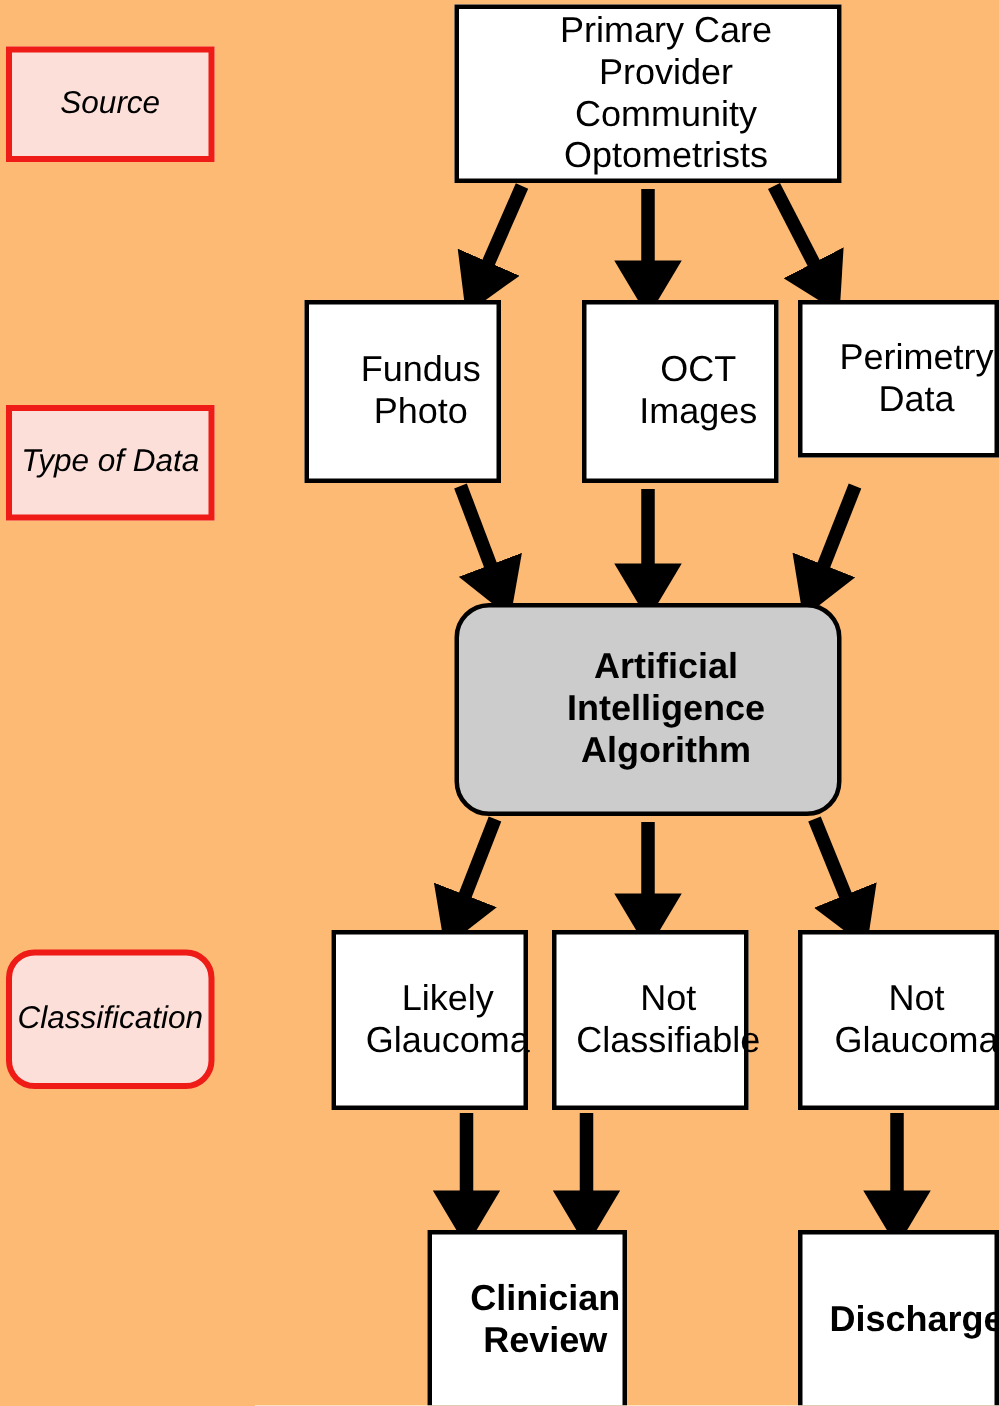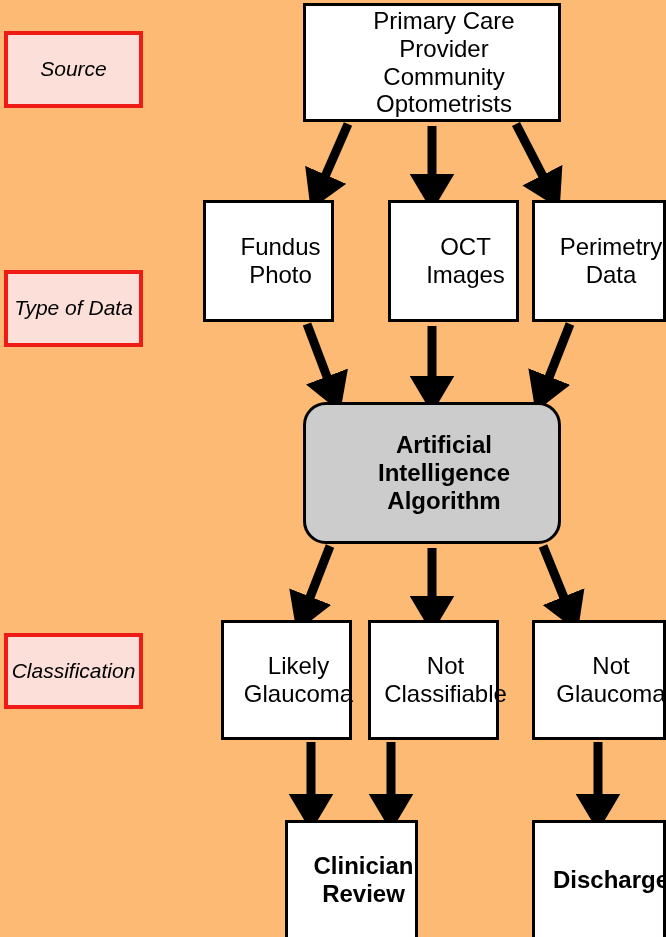--- a/index.html
+++ b/index.html
@@ -83,33 +83,33 @@
 
     <line x1="311" y1="742" x2="311" y2="808" stroke="#000000" stroke-width="9" marker-end="url(#ah)"></line>
     <line x1="391" y1="742" x2="391" y2="808" stroke="#000000" stroke-width="9" marker-end="url(#ah)"></line>
     <line x1="598" y1="742" x2="598" y2="808" stroke="#000000" stroke-width="9" marker-end="url(#ah)"></line>
   </svg>
 
   <div class="node stage-label" style="left:4px;  top:31px;  width:139px; height:77px;">Source</div>
 
   <div class="node stage-label" style="left:4px;  top:225px; width:139px; height:77px;margin-top:45px;">Type of Data</div>
 
-  <div class="node stage-label" style="left:4px;  top:633px; width:139px; height:76px;">Classification</div>
+  <div class="node stage-label" style="left:4px;  top:633px; width:139px; height:93px;border-radius:19px;">Classification</div>
 
 
   <div class="node box" style="left:303px; top:3px; width:258px; height:119px;">Primary Care Provider
 Community Optometrists</div>
 
   <div class="node box" style="left:203px; top:200px; width:131px; height:122px;">Fundus
 Photo</div>
 
   <div class="node box" style="left:368px; top:200px; width:131px; height:122px;margin-left:20px;">OCT
 Images</div>
 
-  <div class="node box" style="left:532px; top:200px; width:134px; height:122px;">Perimetry
+  <div class="node box" style="left:532px; top:200px; width:134px; height:105px;">Perimetry
 Data</div>
 
   <div class="node box shaded" style="left:303px; top:402px; width:258px; height:142px;border-radius:23px;">Artificial
 Intelligence
 Algorithm</div>
 
   <div class="node box" style="left:221px; top:620px; width:131px; height:120px;">Likely
 Glaucoma</div>
 
   <div class="node box" style="left:368px; top:620px; width:131px; height:120px;">Not

